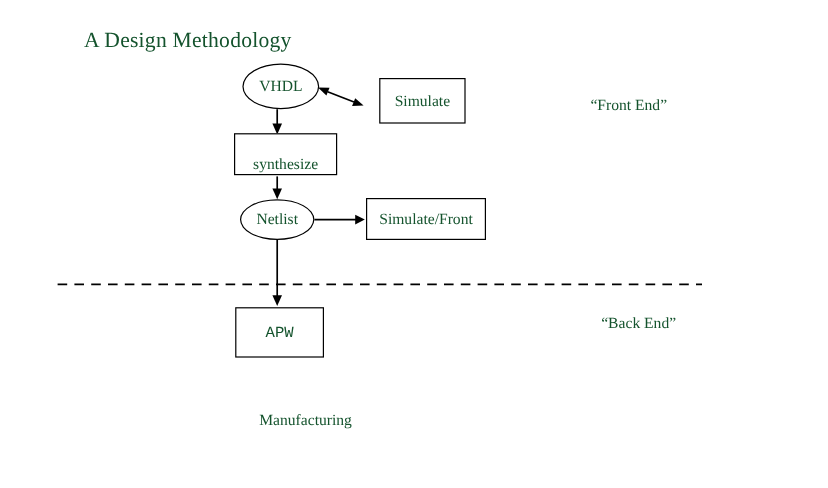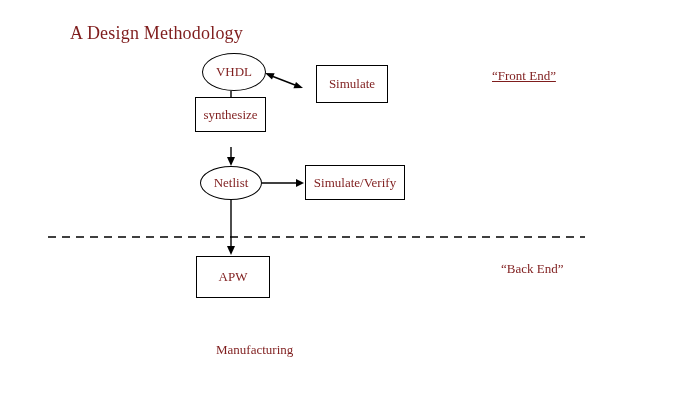--- a/index.html
+++ b/index.html
@@ -1,20 +1,20 @@
 <!DOCTYPE html>
 <html><head>
 <meta charset="utf-8">
 <style>
   html,body{margin:0;padding:0;background:#fff;}
   .canvas{
     position:relative;
     width:690px;height:407px;
     background:#ffffff;
-    color:#7f1d1d;
+    color:#14532d;
     font-family:"Liberation Serif","DejaVu Serif",serif;
     overflow:hidden;
   }
   .title{
     position:absolute;
     left:70px;top:23px;
     font-size:18px;
     letter-spacing:.2px;
     white-space:nowrap;
   }
@@ -33,25 +33,25 @@
     font-size:13px;
     white-space:nowrap;
   }
   svg.overlay{
     position:absolute;left:0;top:0;
     pointer-events:none;
   }
   
   .n-vhdl{left:202px;top:53px;width:64px;height:38px;justify-content:center;}
   .n-simulate{left:316px;top:65px;width:72px;height:38px;}
-  .n-synthesize{left:195px;top:97px;width:71px;height:35px;}
+  .n-synthesize{left:195px;top:111px;width:86px;height:35px;align-items:flex-end;}
   .n-netlist{left:200px;top:166px;width:62px;height:34px;justify-content:center;}
   .n-simverify{left:305px;top:165px;width:100px;height:35px;}
-  .n-apw{left:196px;top:256px;width:74px;height:42px;}
-  .a-frontend{left:492px;top:68px;text-decoration:underline;}
+  .n-apw{left:196px;top:256px;width:74px;height:42px;font-family:Liberation Mono, monospace;}
+  .a-frontend{left:492px;top:80px;}
   .a-backend{left:501px;top:261px;}
   .a-manufacturing{left:216px;top:342px;}
 </style>
 </head>
 <body>
 
 <div class="canvas">
 
   <div class="title">A Design Methodology</div>
 
@@ -96,21 +96,21 @@
 
   <div class="node n-synthesize">
     <span>synthesize</span>
   </div>
 
   <div class="node ellipse n-netlist">
     <span>Netlist</span>
   </div>
 
   <div class="node n-simverify">
-    <span>Simulate/Verify</span>
+    <span>Simulate/Front</span>
   </div>
 
   <div class="node n-apw">
     <span>APW</span>
   </div>
 
   <div class="annot a-frontend">“Front End”</div>
   <div class="annot a-backend">“Back End”</div>
   <div class="annot a-manufacturing">Manufacturing</div>
 

